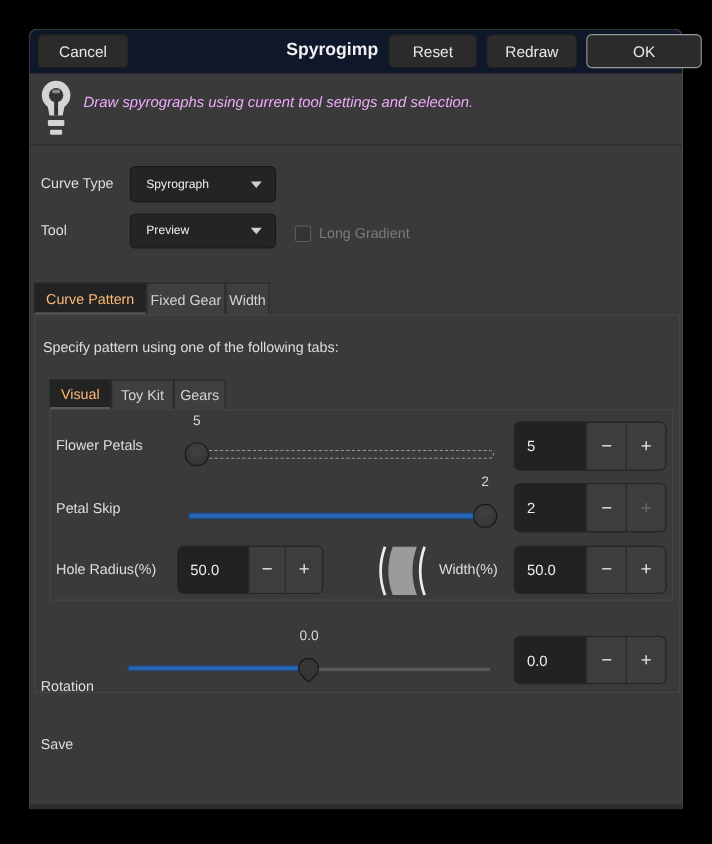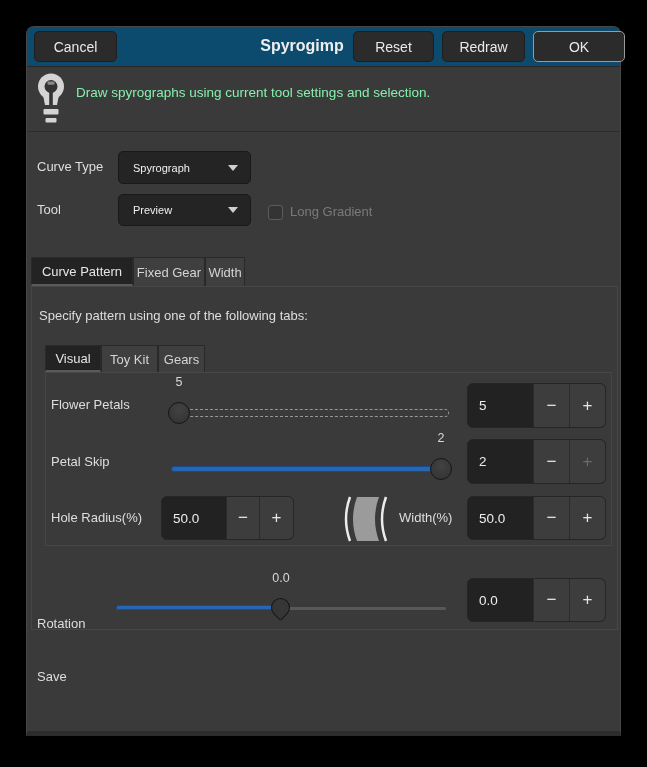--- a/index.html
+++ b/index.html
@@ -3,44 +3,44 @@
 <meta charset="utf-8">
 <style>
   html,body{margin:0;padding:0;background:#000;width:647px;height:767px;overflow:hidden;
     font-family:"Liberation Sans", sans-serif;-webkit-font-smoothing:antialiased;}
   *{box-sizing:border-box;}
   .dlg{position:absolute;left:26px;top:26px;width:595px;height:710px;background:#3a3a3a;
     border:1px solid #474747;border-bottom:5px solid #2c2c2c;border-radius:8px 8px 0 0;}
   .abs{position:absolute;}
   .lbl{color:#dedede;font-size:13px;height:20px;line-height:20px;white-space:nowrap;}
   
-  .hdr{position:absolute;left:0;top:0;width:100%;height:40px;background:#0c4a6e;
+  .hdr{position:absolute;left:0;top:0;width:100%;height:40px;background:#0f172a;
     border-bottom:1px solid #272727;border-radius:7px 7px 0 0;}
   .hbtn{position:absolute;top:4px;height:31px;background:#2b2b2b;border:1px solid #1d1d1d;
     border-radius:5px;color:#e9e9e9;font-size:14px;display:flex;align-items:center;justify-content:center;cursor:pointer;}
   .hbtn.suggest{border-color:#9a9a9a;}
   .wtitle{position:absolute;left:230px;top:10px;width:90px;text-align:center;color:#efefef;
     font-size:16px;font-weight:bold;}
   
-  .info-text{position:absolute;left:49px;top:58px;color:#86efac;font-size:13.5px;}
+  .info-text{position:absolute;left:49px;top:58px;color:#f0abfc;font-size:13.5px;font-style:italic;}
   .sep{position:absolute;left:0;top:104px;width:100%;height:1px;background:#2d2d2d;}
   
   .combo{position:absolute;background:#242424;border:1px solid #191919;border-radius:5px;
     display:flex;align-items:center;justify-content:space-between;padding:0 12px 0 14px;
     color:#f0f0f0;font-size:11px;cursor:pointer;}
   .caret{width:0;height:0;border-left:5px solid transparent;border-right:5px solid transparent;
     border-top:6px solid #cfcfcf;}
   
   .chk{position:absolute;width:15px;height:15px;background:#343434;border:1px solid #5c5c5c;border-radius:3px;}
   .dis{color:#7a7a7a !important;}
   
   .tabrow{position:absolute;}
   .tab{position:absolute;top:0;height:100%;background:#3f3f3f;color:#d4d4d4;font-size:13px;
     border:1px solid #292929;border-bottom:none;display:flex;align-items:center;justify-content:center;cursor:pointer;white-space:nowrap;}
-  .tab.active{background:#232323;color:#e5e5e5;border-bottom:2px solid #5a5a5a;}
+  .tab.active{background:#232323;color:#fdba74;border-bottom:2px solid #5a5a5a;}
   .frame{position:absolute;border:1px solid #464646;}
   
   .spin{position:absolute;display:flex;border:1px solid #262626;border-radius:6px;overflow:hidden;background:#222;}
   .spin-entry{flex:1;background:#222222;color:#ededed;font-size:13.5px;display:flex;align-items:center;padding-left:11px;cursor:text;}
   .spin-btn{width:36px;background:#3d3d3d;border-left:1px solid #2b2b2b;display:flex;align-items:center;
     justify-content:center;color:#e6e6e6;font-size:17px;cursor:pointer;flex:none;}
   .spin-btn.off{color:#6b6b6b;}
   
   .slval{position:absolute;width:40px;height:15px;line-height:15px;text-align:center;color:#d8d8d8;font-size:12.5px;}
   .track-dashed{position:absolute;height:8px;border:1px dashed #979797;border-radius:4px;}
@@ -54,21 +54,21 @@
 </head>
 <body>
 
 <div class="dlg">
 
   <div class="hdr">
     <div class="hbtn" style="left:7px;width:83px;">Cancel</div>
     <div class="wtitle">Spyrogimp</div>
     <div class="hbtn" style="left:326px;width:81px;">Reset</div>
     <div class="hbtn" style="left:415px;width:83px;">Redraw</div>
-    <div class="hbtn suggest" style="left:506px;width:92px;">OK</div>
+    <div class="hbtn suggest" style="left:506px;width:105px;">OK</div>
   </div>
 
   <div class="abs" style="left:10px;top:46px;width:28px;height:53px;">
     <svg width="28" height="53" viewBox="0 0 28 53">
       <circle cx="14" cy="13.5" r="13" fill="#d4d4d4"></circle>
       <path d="M6,22 L22,22 L20,32 L8,32 Z" fill="#d4d4d4"></path>
       <circle cx="14" cy="13.5" r="6.5" fill="#333333"></circle>
       <rect x="10.5" y="8.5" width="7" height="3.2" rx="1" fill="#8a8a8a"></rect>
       <rect x="12.2" y="18" width="3.6" height="14" fill="#333333"></rect>
       <rect x="6.5" y="36" width="15" height="5.5" rx="1" fill="#d4d4d4"></rect>

